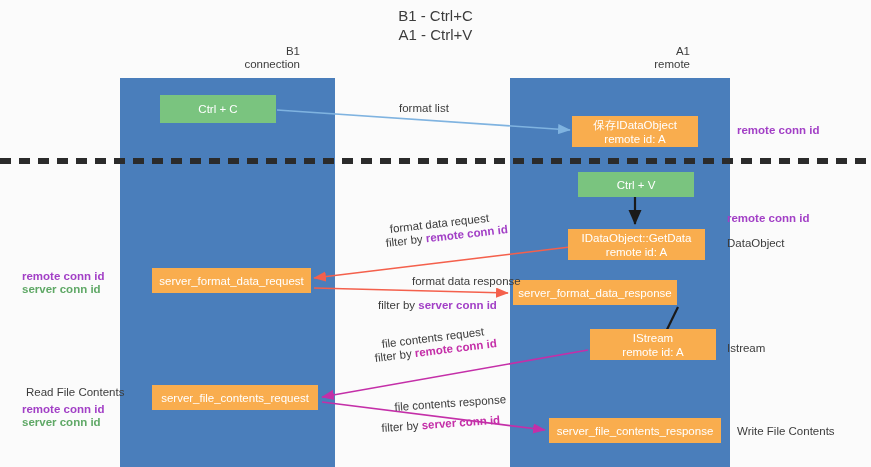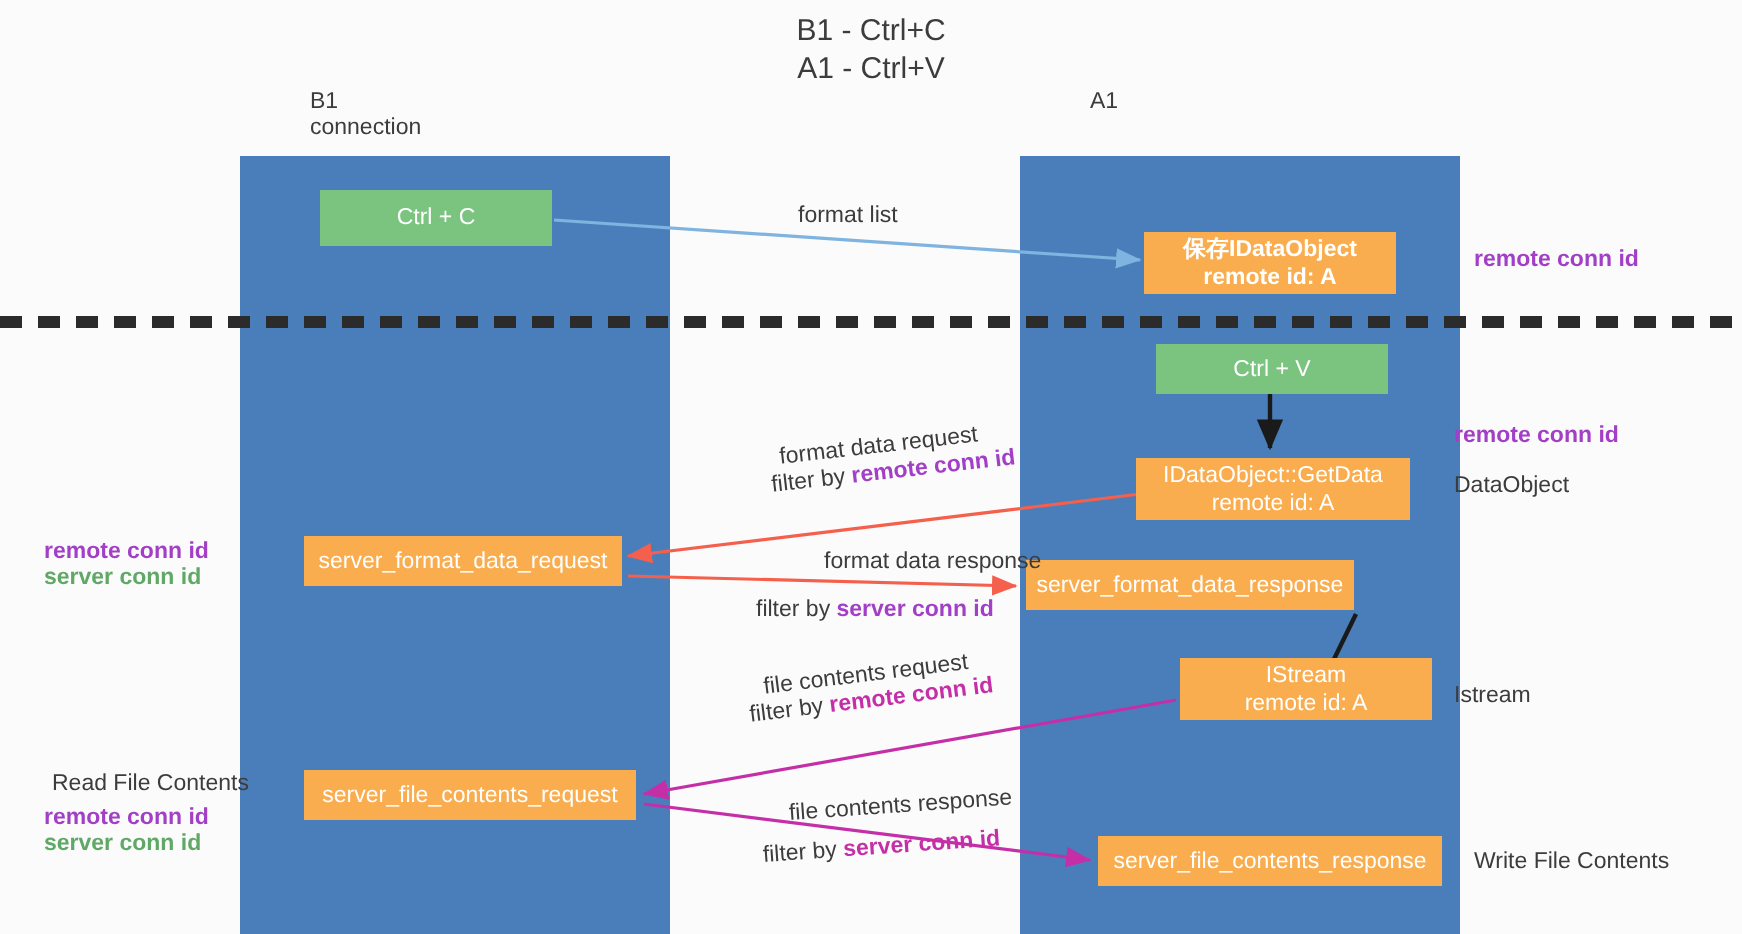--- a/index.html
+++ b/index.html
@@ -26,21 +26,21 @@
   #lane-b1 { left: 120px; top: 78px; width: 215px; height: 389px; }
   #lane-a1 { left: 510px; top: 78px; width: 564px; height: 389px; }
   #lane-a1-mask {
     position: absolute;
     left: 730px; top: 78px; width: 345px; height: 389px;
     background: #fbfbfb;
   }
   
   .col-head {
     position: absolute;
-    text-align: left;
+    text-align: right;
     font-size: 11.5px;
     color: #3c3c3c;
     line-height: 13px;
   }
   #head-b1 { left: 155px; top: 45px; width: 145px; }
   #head-a1 { left: 545px; top: 45px; width: 145px; }
   .col-head .line2 { display: block; }
 
   
   #title {
@@ -109,20 +109,21 @@
     <span>B1 - Ctrl+C</span>
     <span>A1 - Ctrl+V</span>
   </div>
 
   <div class="col-head" id="head-b1">
     <span>B1</span>
     <span class="line2">connection</span>
   </div>
   <div class="col-head" id="head-a1">
     <span>A1</span>
+    <span class="line2">remote</span>
   </div>
 
   <div class="lane" id="lane-b1"></div>
   <div class="lane" id="lane-a1"></div>
   <div id="lane-a1-mask"></div>
 
   <svg id="wires" viewBox="0 0 871 467">
     <defs>
       <marker id="ah-blue" markerWidth="9" markerHeight="9" refX="7.5" refY="3.2" orient="auto">
         <path d="M0,0 L8,3.2 L0,6.4 z" fill="#7fb3e0"></path>
@@ -152,21 +153,21 @@
 
     <path d="M322,402 L545,430" stroke="#c42fa8" stroke-width="1.6" fill="none" marker-end="url(#ah-magenta)"></path>
   </svg>
 
   <div id="divider"></div>
 
   <div class="node green" style="left:160px; top:95px; width:116px; height:28px;">
     <span>Ctrl + C</span>
   </div>
 
-  <div class="node orange" style="left:572px; top:116px; width:126px; height:31px;font-weight:bold;">
+  <div class="node orange" style="left:572px; top:116px; width:126px; height:31px;">
     <span>保存IDataObject</span>
     <span class="sub">remote id: A</span>
   </div>
 
   <div class="node green" style="left:578px; top:172px; width:116px; height:25px;">
     <span>Ctrl + V</span>
   </div>
 
   <div class="node orange" style="left:568px; top:229px; width:137px; height:31px;">
     <span>IDataObject::GetData</span>

